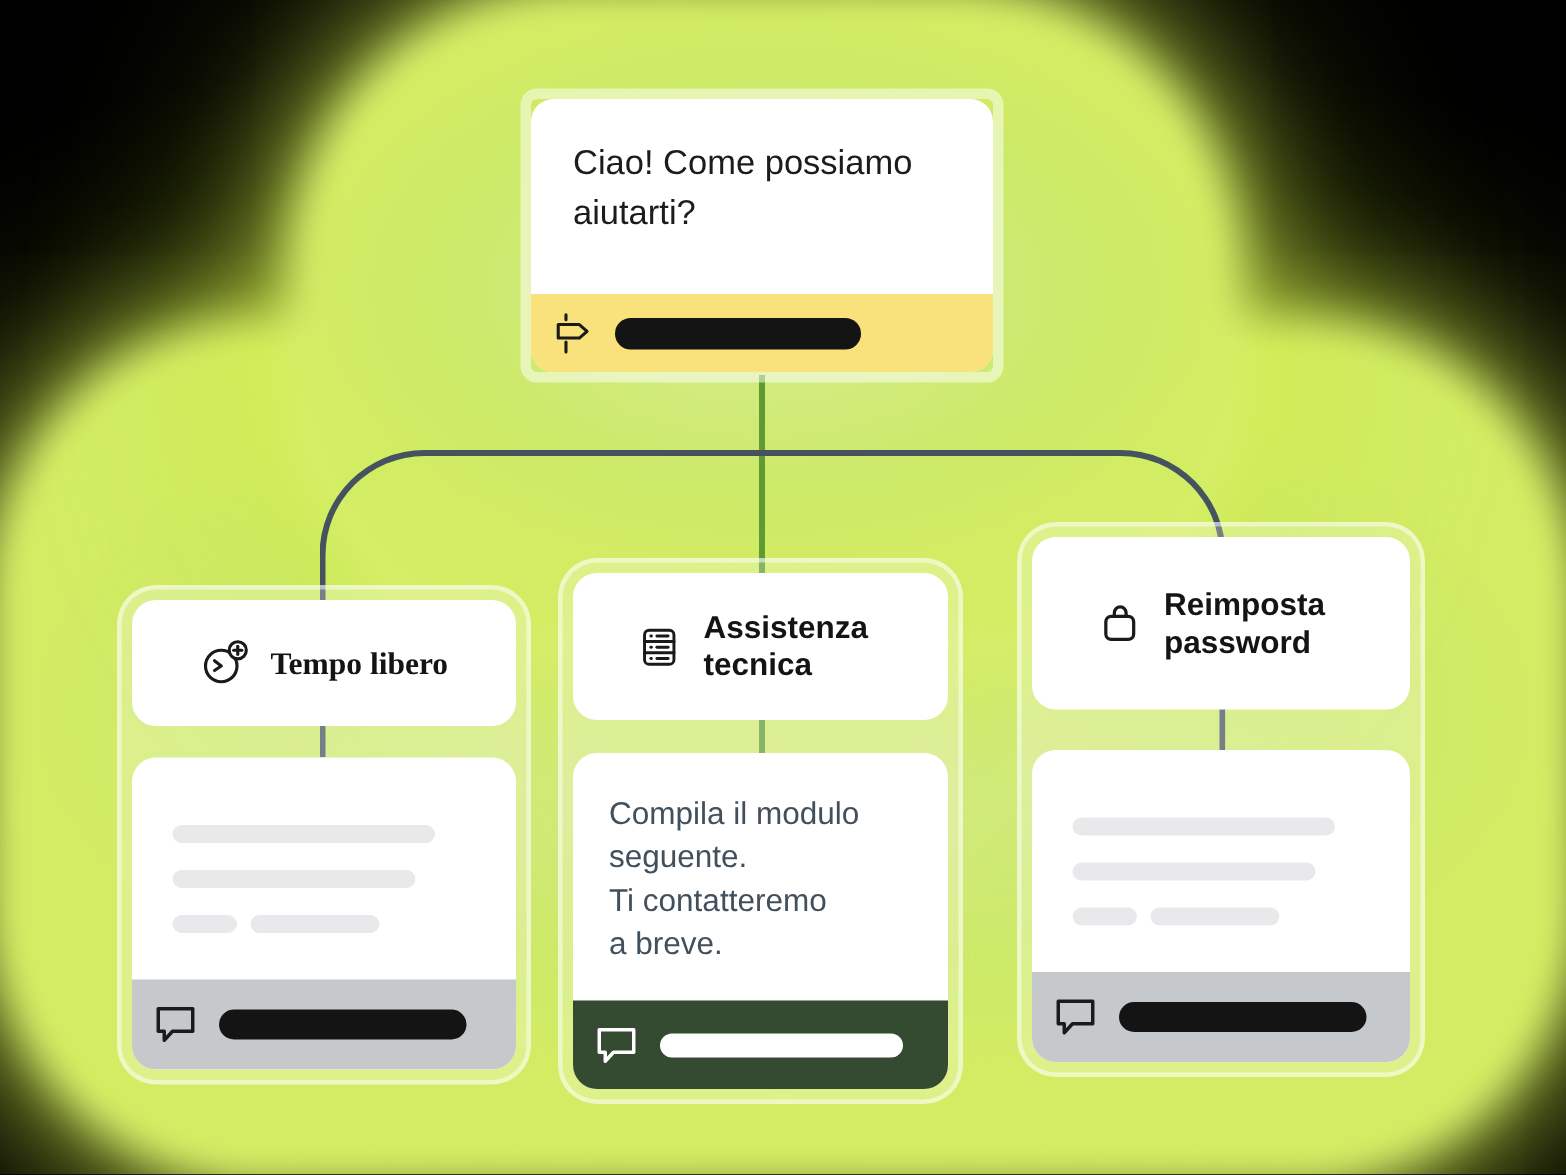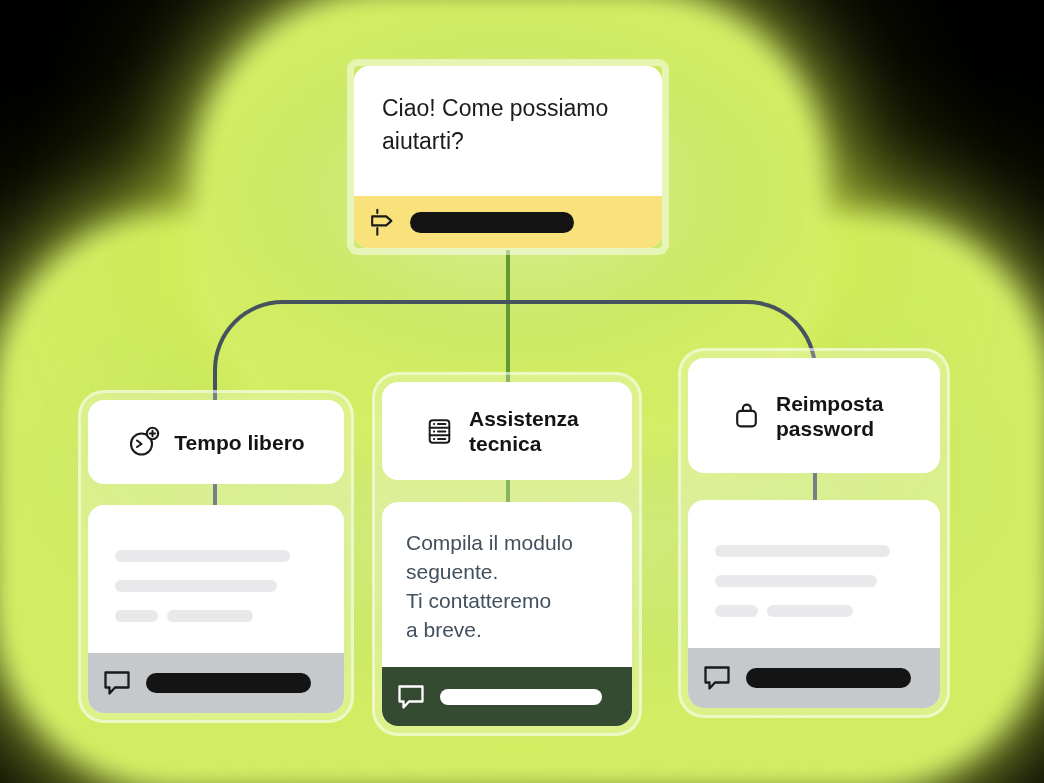--- a/index.html
+++ b/index.html
@@ -49,21 +49,21 @@
   .pill-black{width:164px;height:21px;background:#141414;}
   .pill-black-wide{width:165px;height:20px;background:#141414;}
   .pill-white{width:162px;height:16px;background:#fff;border-radius:8px;}
 
   
   .group{
     position:absolute;z-index:2;box-sizing:border-box;
     border:3px solid rgba(255,255,255,.5);border-radius:26px;
     background:rgba(255,255,255,.26);padding:7px;
   }
-  .g-left {left:78px; top:390px;width:276px;height:333px;}
+  .g-left {left:78px; top:390px;width:276px;height:333px;font-family:Liberation Serif, serif;}
   .g-mid  {left:372px;top:372px;width:270px;height:364px;}
   .g-right{left:678px;top:348px;width:272px;height:370px;}
 
   .hdr-card{
     background:#fff;border-radius:16px;display:flex;align-items:center;justify-content:center;gap:13px;
   }
   .g-left  .hdr-card{height:84px; margin-bottom:21px;}
   .g-mid   .hdr-card{height:98px; margin-bottom:22px;}
   .g-right .hdr-card{height:115px;margin-bottom:27px;}
   .hdr-title{font-size:21px;font-weight:bold;color:#141414;line-height:25px;}

